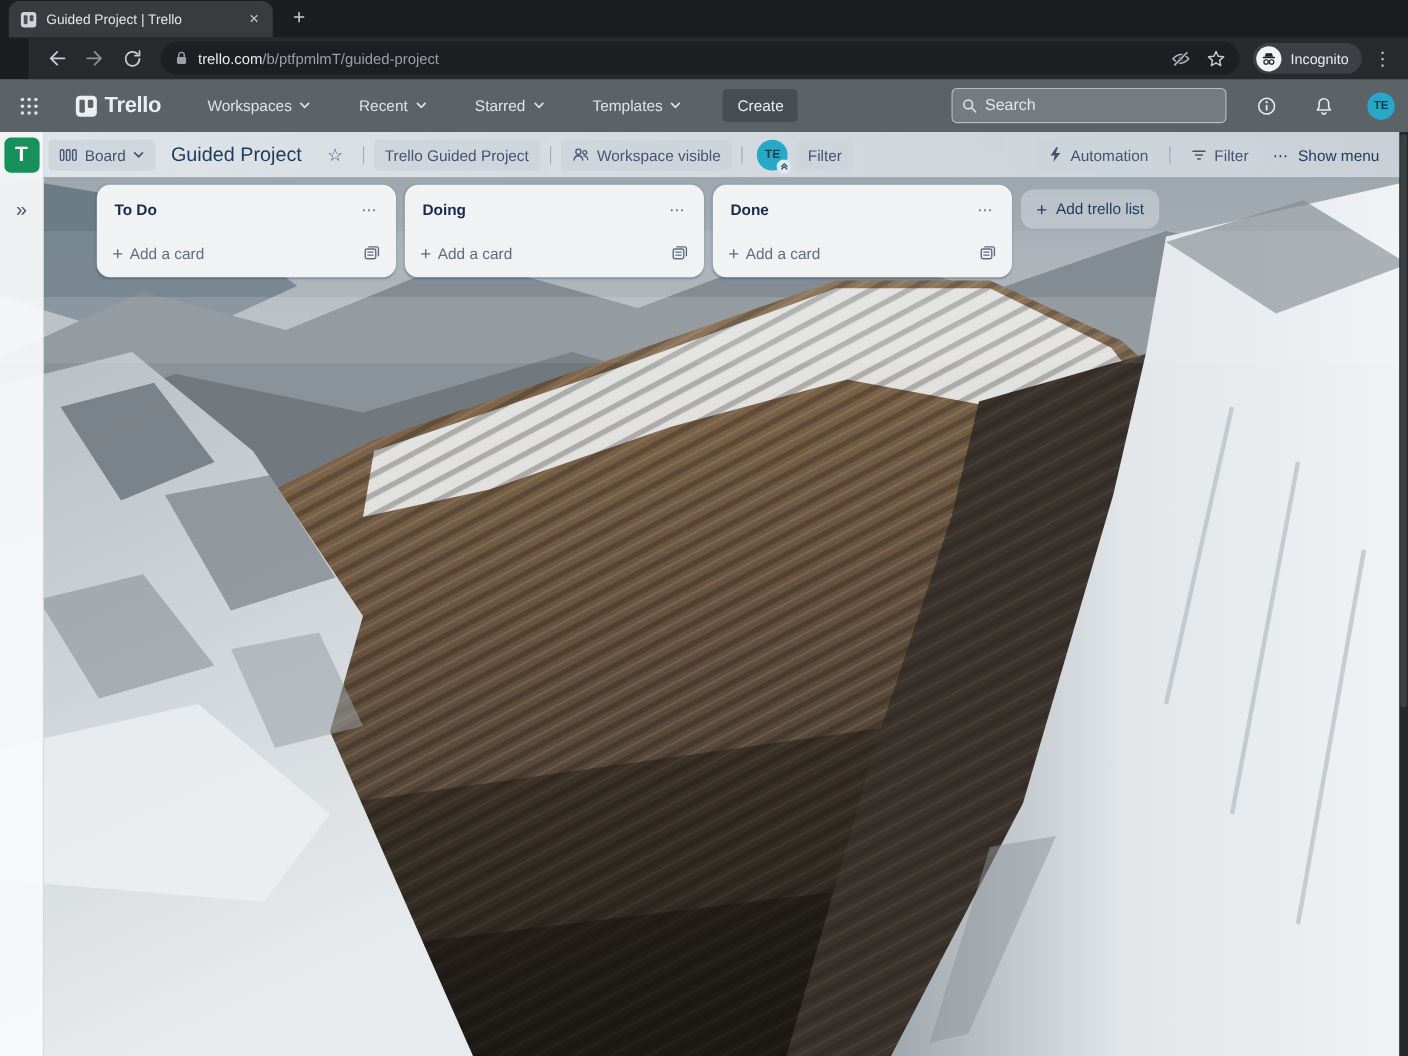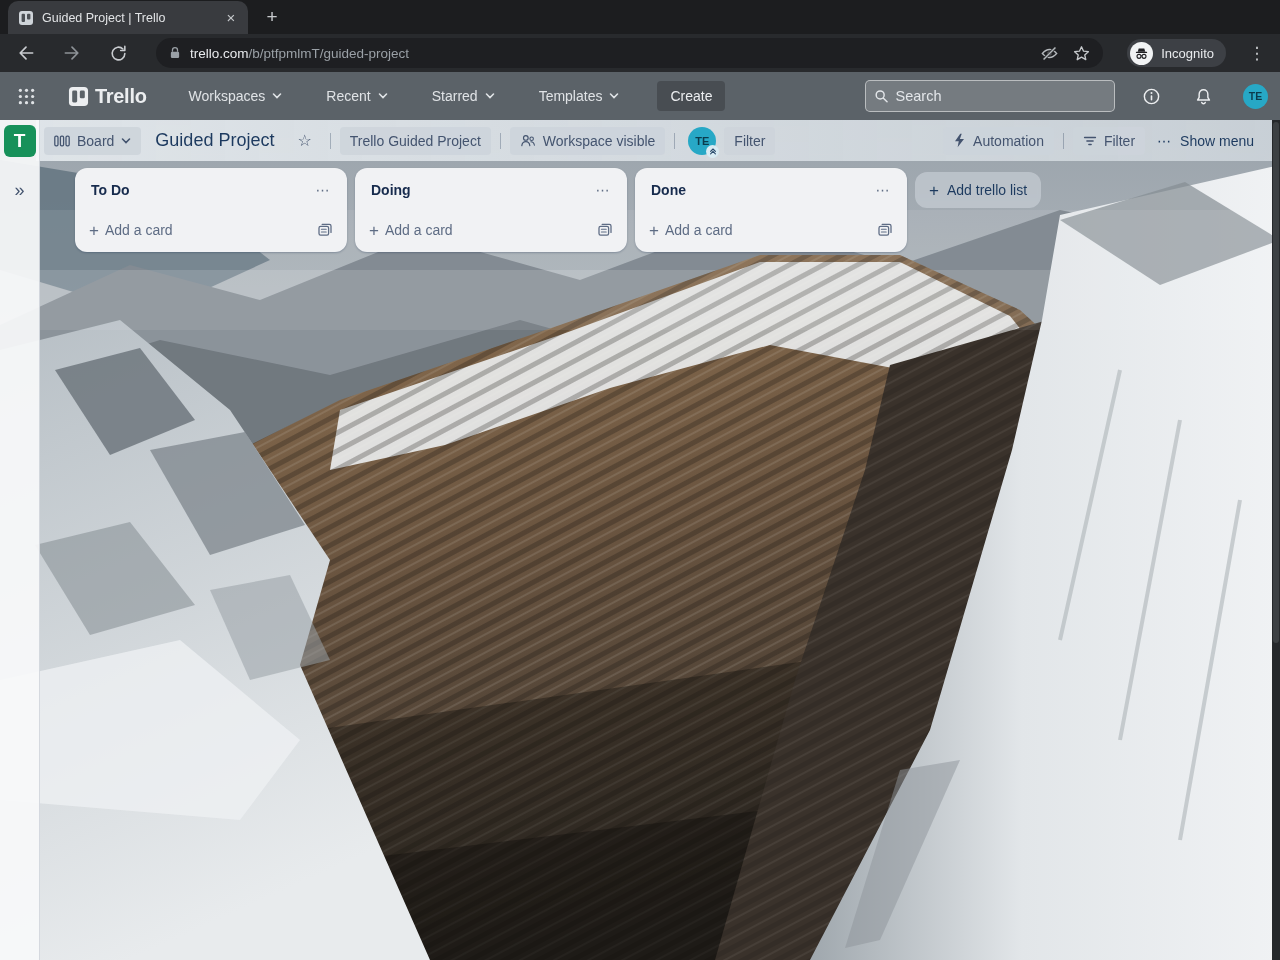--- a/index.html
+++ b/index.html
@@ -8,21 +8,21 @@
   .browser { width:1280px; height:960px; display:flex; flex-direction:column; }
 
   
   .tabstrip { height:34px; background:#1c1d1f; display:flex; align-items:flex-end; padding-left:8px; }
   .tab { width:240px; height:33px; background:#393b3f; border-radius:10px 10px 0 0; display:flex; align-items:center; padding:0 8px 0 10px; gap:8px; }
   .tab-title { flex:1; color:#e2e4e6; font-size:12.5px; white-space:nowrap; overflow:hidden; }
   .tab-close { color:#c6c9cc; font-size:15px; width:18px; height:18px; line-height:17px; text-align:center; border-radius:50%; }
   .newtab { color:#c6c9cc; font-size:19px; width:28px; height:28px; line-height:26px; text-align:center; margin:0 0 2px 10px; border-radius:50%; }
 
   
-  .toolbar { height:38px; background:#282a2d; display:flex; align-items:center; padding:0 10px 0 12px; gap:18px; }
+  .toolbar { height:38px; background:#282a2d; display:flex; align-items:center; padding:0 10px 0 12px; gap:6px;margin-left:26px; }
   .nav-btn { width:28px; height:28px; display:flex; align-items:center; justify-content:center; border-radius:50%; flex:0 0 auto; }
   .omnibox { flex:1; height:30px; background:#1e1f22; border-radius:15px; margin:0 6px; display:flex; align-items:center; padding:0 10px 0 12px; gap:8px; }
   .url { font-size:13.5px; white-space:nowrap; overflow:hidden; flex:1; }
   .url .domain { color:#e8eaed; }
   .url .path { color:#9aa0a6; }
   .omni-ic { width:24px; height:24px; display:flex; align-items:center; justify-content:center; flex:0 0 auto; }
   .incog-chip { height:28px; background:#3d4045; border-radius:14px; display:flex; align-items:center; gap:8px; padding:0 12px 0 3px; flex:0 0 auto; }
   .incog-circle { width:23px; height:23px; border-radius:50%; background:#f1f3f4; display:flex; align-items:center; justify-content:center; }
   .incog-label { color:#e8eaed; font-size:13px; }
   .kebab { color:#c6c9cc; font-size:17px; width:26px; text-align:center; flex:0 0 auto; }
@@ -55,21 +55,21 @@
   .board-title { color:#1d3a5f; font-size:18px; font-weight:400; padding:0 10px; white-space:nowrap; }
   .hdr-star { color:#44546f; font-size:16px; padding:5px 9px; border-radius:4px; }
   .hdr-div { width:1px; height:16px; background:rgba(23,43,77,0.28); margin:0 5px; flex:0 0 auto; }
   .member { position:relative; width:28px; height:28px; margin:0 4px; }
   .member .avatar { width:28px; height:28px; margin:0; font-size:11px; }
   .member-badge { position:absolute; right:-3px; bottom:-3px; width:13px; height:13px; border-radius:50%; background:#d9ebf3; display:flex; align-items:center; justify-content:center; }
   .hdr-spacer { flex:1; }
   .show-menu { display:flex; align-items:center; gap:8px; color:#1d3a5f; font-size:14px; padding:6px 8px; white-space:nowrap; }
   .ellipsis-glyph { font-size:14px; letter-spacing:1px; color:inherit; }
 
-  .lists { position:absolute; left:47px; top:48px; display:flex; align-items:flex-start; gap:8px; z-index:2;padding-left:28px; }
+  .lists { position:absolute; left:60px; top:48px; display:flex; align-items:flex-start; gap:8px; z-index:2;padding-left:28px; }
   .list { width:272px; background:#f1f2f4; border-radius:12px; padding:8px 8px 8px; box-shadow:0 1px 2px rgba(9,30,66,0.25); }
   .list-head { display:flex; align-items:center; padding:2px 2px 0 8px; }
   .list-title { flex:1; color:#172b4d; font-size:14px; font-weight:700; }
   .list-menu { color:#626f86; font-size:14px; letter-spacing:1px; width:28px; height:24px; text-align:center; line-height:24px; border-radius:6px; }
   .add-row { margin-top:12px; display:flex; align-items:center; gap:6px; padding:4px 2px 2px 6px; color:#5e6c84; }
   .add-plus { font-size:17px; line-height:1; }
   .add-label { flex:1; font-size:14px; }
   .copy-ic { width:24px; height:24px; display:flex; align-items:center; justify-content:center; border-radius:4px; }
   .add-list-btn { margin-top:4px; height:36px; background:rgba(205,212,219,0.6); backdrop-filter:blur(2px); border-radius:12px; display:flex; align-items:center; gap:8px; padding:0 14px; color:#1d3a5f; font-size:14px; white-space:nowrap; }
   .add-list-btn .add-plus { color:#1d3a5f; }

